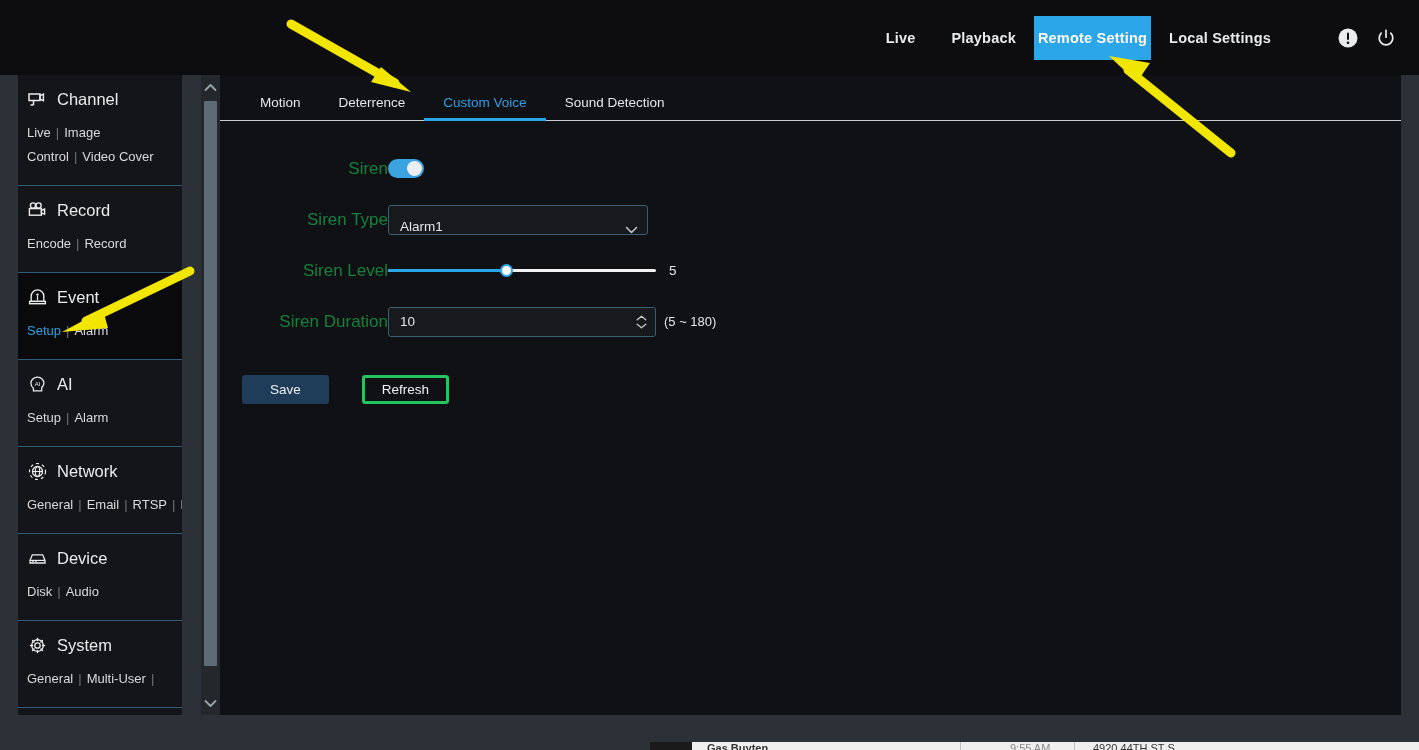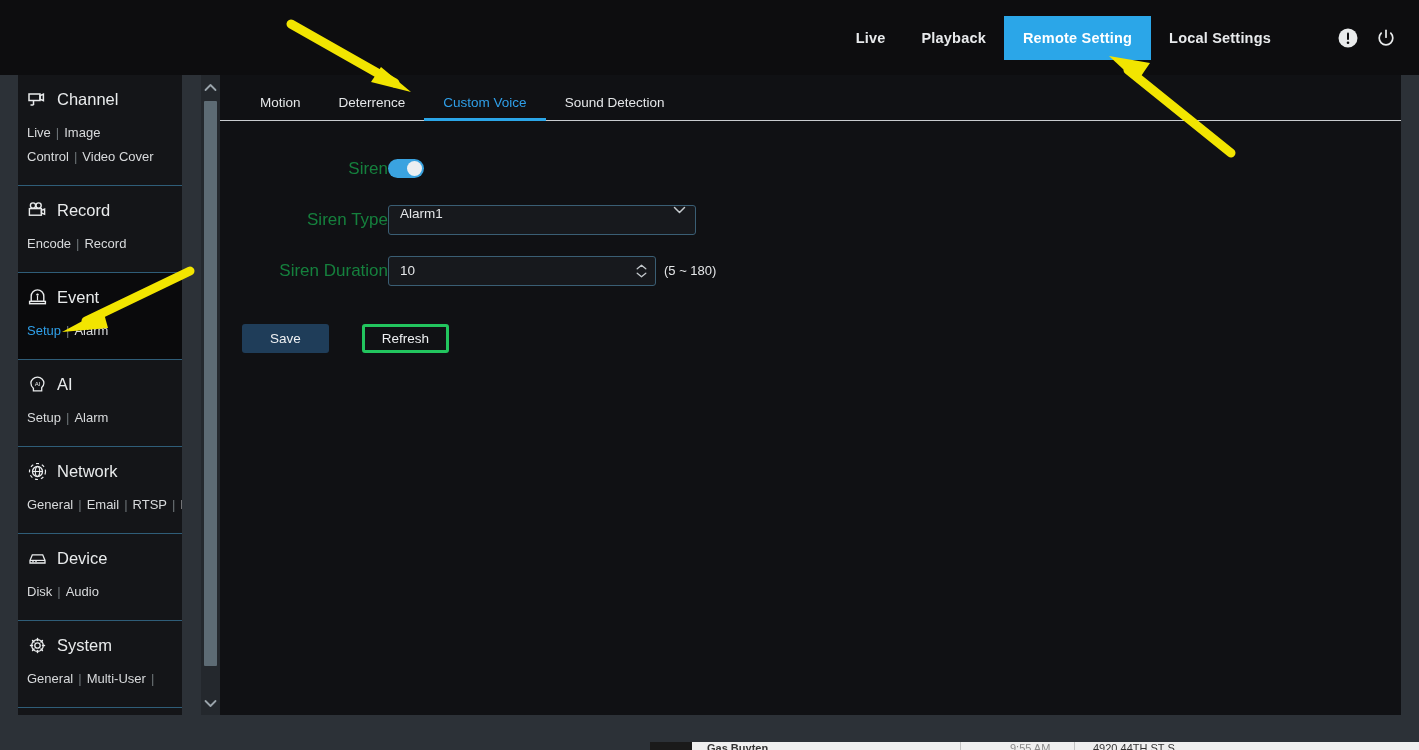--- a/index.html
+++ b/index.html
@@ -26,21 +26,21 @@
     font-size: 14.5px; font-weight: bold;
     color: #e8eaec;
     letter-spacing: .2px;
     white-space: nowrap;
     display: flex; align-items: center;
   }
   .nav-item.active {
     background: #2ba6e8;
     color: #ffffff;
     height: 44px;
-    padding: 0 19px;
+    padding: 0 4px;
   }
   .nav-icons { display: flex; align-items: center; gap: 16px; margin-left: 48px; margin-right: 22px; }
   .icon-btn { width: 22px; height: 22px; display: block; }
 
   
   .workspace {
     position: absolute; left: 0; top: 75px;
     width: 1419px; height: 640px;
     background: #2c3137;
   }
@@ -119,25 +119,25 @@
     background: #3aa3e0; position: relative;
   }
   .toggle .knob {
     position: absolute; right: 2px; top: 2px;
     width: 15px; height: 15px; border-radius: 50%;
     background: #eceff1;
   }
 
   
   .select {
-    width: 308px; height: 30px;
+    width: 260px; height: 30px;
     background: #17191d;
     border: 1px solid #3a5e74;
     border-radius: 3px;
-    display: flex; align-items: flex-start; justify-content: space-between;
+    display: flex; align-items: flex-end; justify-content: space-between;
     padding: 0 9px 0 11px;
     font-size: 13.5px; color: #e4e6e8;
   }
 
   
   .slider { width: 268px; height: 20px; position: relative; display: flex; align-items: center; }
   .slider .track { position: absolute; left: 0; right: 0; height: 3px; background: #f2f2f2; border-radius: 2px; }
   .slider .fill  { position: absolute; left: 0; height: 3px; background: #2ba6e8; border-radius: 2px; width: 44%; }
   .slider .knob {
     position: absolute; left: 44%; margin-left: -6px;
@@ -399,20 +399,31 @@
           <div class="ctl">
             <div class="select">
               <span>Alarm1</span>
               <svg width="13" height="8" viewBox="0 0 13 8">
                 <path d="M1.5 1.5l5 5 5-5" fill="none" stroke="#c3c8cc" stroke-width="1.5" stroke-linecap="round" stroke-linejoin="round"></path>
               </svg>
             </div>
           </div>
         </div>
 
+        <div class="row">
+          <div class="lbl">Siren Level</div>
+          <div class="ctl">
+            <div class="slider">
+              <div class="track"></div>
+              <div class="fill" style="width: 44%;"></div>
+              <div class="knob" style="left: 44%;"></div>
+            </div>
+            <span class="slider-val">5</span>
+          </div>
+        </div>
 
         <div class="row">
           <div class="lbl">Siren Duration</div>
           <div class="ctl">
             <div class="spin">
               <span>10</span>
               <span class="spin-arrows">
                 <svg width="11" height="6" viewBox="0 0 11 6">
                   <path d="M1.2 4.8L5.5 1.2l4.3 3.6" fill="none" stroke="#c3c8cc" stroke-width="1.3" stroke-linecap="round" stroke-linejoin="round"></path>
                 </svg>

